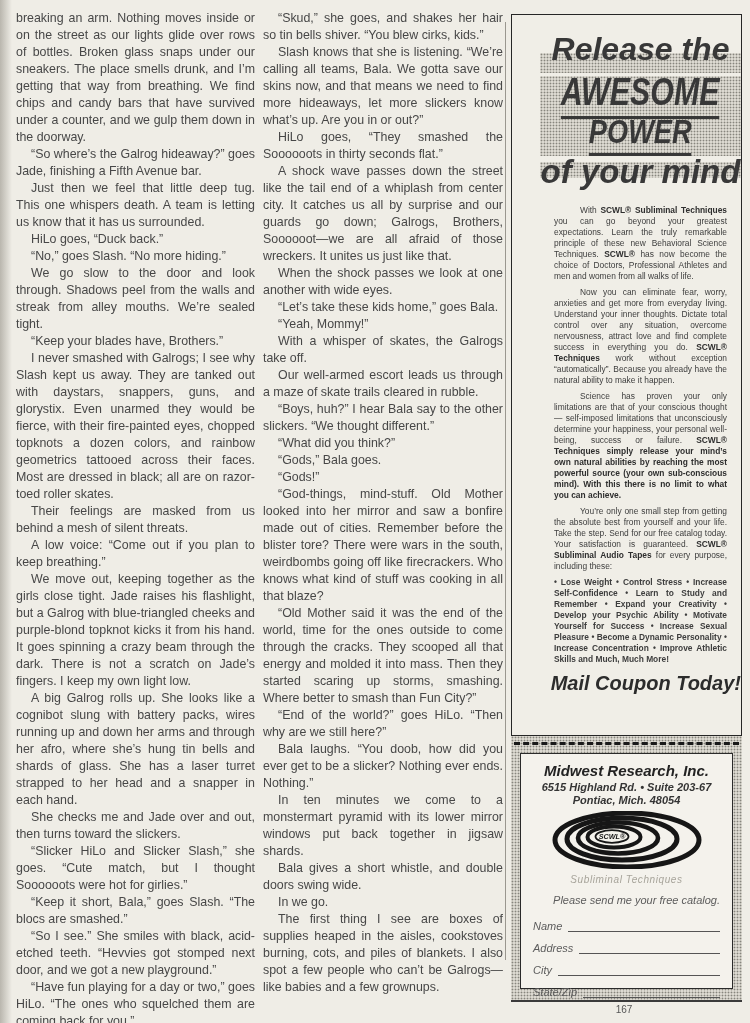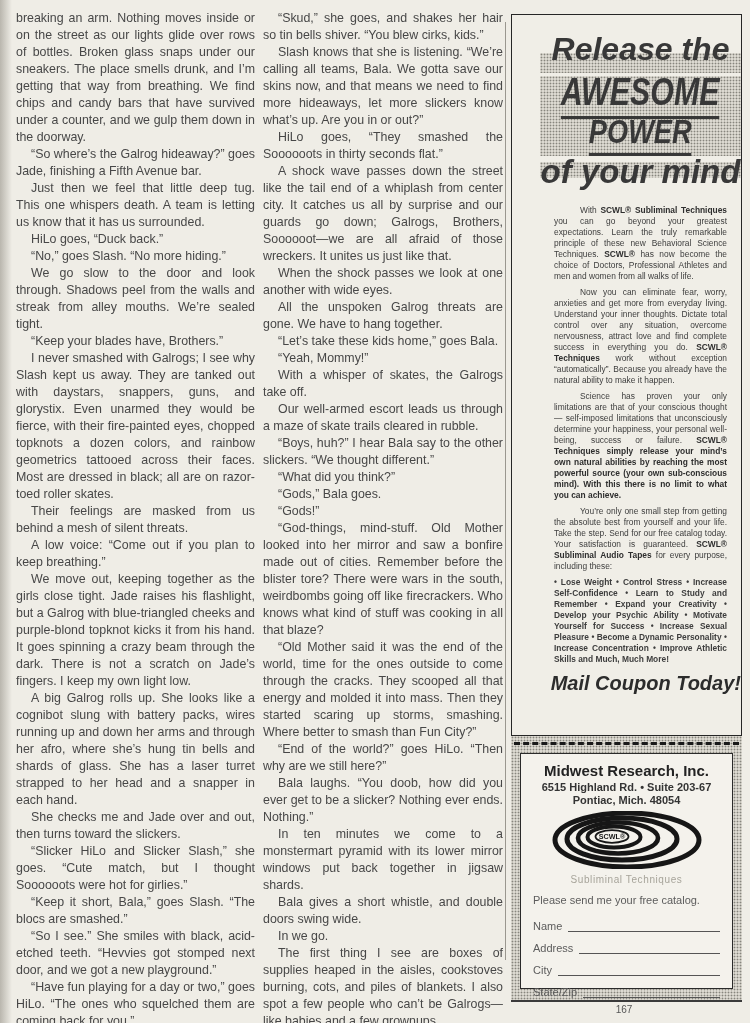--- a/index.html
+++ b/index.html
@@ -25,20 +25,21 @@
   .col p.no-indent{text-indent:0;}
   .vrule{
     position:absolute;left:505px;top:22px;width:1px;height:938px;
     background:#9a978f;
   }
   
   .halftone{
     background-color:#dcd9d1;
     background-image:radial-gradient(#87857e 0.9px, rgba(0,0,0,0) 1.05px);
     background-size:3px 3px;
+    font-style:italic;
   }
   .ad{
     position:absolute;left:511px;top:14px;width:231px;height:722px;
     border:1.5px solid #262626;box-sizing:border-box;
     background:#f0eee7;overflow:hidden;padding-left:28px;
   }
   .ad-header{position:relative;height:186px;}
   .band{position:absolute;left:0;right:0;}
   .band1{top:38px;height:20px;}
   .band2{top:61px;height:80px;}
@@ -77,21 +78,21 @@
   .coupon-inner{
     background:#f4f2ec;border:1.2px solid #2a2a2a;box-sizing:border-box;
     height:100%;padding:8px 12px 4px 12px;position:relative;
   }
   .company{text-align:center;font-size:15px;font-weight:bold;color:#232323;margin-bottom:2px;}
   .addr{text-align:center;font-size:11px;font-weight:bold;color:#343434;line-height:13px;}
   .logo-wrap{text-align:center;margin-top:4px;}
   .logo-cap{
     text-align:center;font-size:10px;color:#a7a49a;letter-spacing:0.6px;margin-top:1px;
   }
-  .request{font-size:11px;color:#5c5c5c;margin-top:9px;}
+  .request{font-size:11px;color:#5c5c5c;margin-top:9px;text-align:right;}
   .fields{margin-top:4px;}
   .frow{display:flex;align-items:flex-end;height:22px;}
   .flabel{font-size:11px;color:#5c5c5c;margin-right:6px;white-space:nowrap;}
   .fline{flex:1;border-bottom:1.3px solid #555;height:14px;}
   .pageno{
     position:absolute;left:511px;top:1004px;width:226px;text-align:center;
     font-size:10px;color:#555;
   }
 </style>
 </head>
@@ -115,21 +116,20 @@
     <p>“Keep it short, Bala,” goes Slash. “The blocs are smashed.”</p>
     <p>“So I see.” She smiles with black, acid-etched teeth. “Hevvies got stomped next door, and we got a new playground.”</p>
     <p>“Have fun playing for a day or two,” goes HiLo. “The ones who squelched them are coming back for you.”</p>
   </div>
 <div class="col col2">
     <p>“Skud,” she goes, and shakes her hair so tin bells shiver. “You blew cirks, kids.”</p>
     <p>Slash knows that she is listening. “We’re calling all teams, Bala. We gotta save our skins now, and that means we need to find more hideaways, let more slickers know what’s up. Are you in or out?”</p>
     <p>HiLo goes, “They smashed the Soooooots in thirty seconds flat.”</p>
     <p>A shock wave passes down the street like the tail end of a whiplash from center city. It catches us all by surprise and our guards go down; Galrogs, Brothers, Soooooot—we are all afraid of those wreckers. It unites us just like that.</p>
     <p>When the shock passes we look at one another with wide eyes.</p>
-    <p>All the unspoken Galrog threats are gone. We have to hang together.</p>
     <p>“Let’s take these kids home,” goes Bala.</p>
     <p>“Yeah, Mommy!”</p>
     <p>With a whisper of skates, the Galrogs take off.</p>
     <p>Our well-armed escort leads us through a maze of skate trails cleared in rubble.</p>
     <p>“Boys, huh?” I hear Bala say to the other slickers. “We thought different.”</p>
     <p>“What did you think?”</p>
     <p>“Gods,” Bala goes.</p>
     <p>“Gods!”</p>
     <p>“God-things, mind-stuff. Old Mother looked into her mirror and saw a bonfire made out of cities. Remember before the blister tore? There were wars in the south, weirdbombs going off like firecrackers. Who knows what kind of stuff was cooking in all that blaze?</p>
     <p>“Old Mother said it was the end of the world, time for the ones outside to come through the cracks. They scooped all that energy and molded it into mass. Then they started scaring up storms, smashing. Where better to smash than Fun City?”</p>

